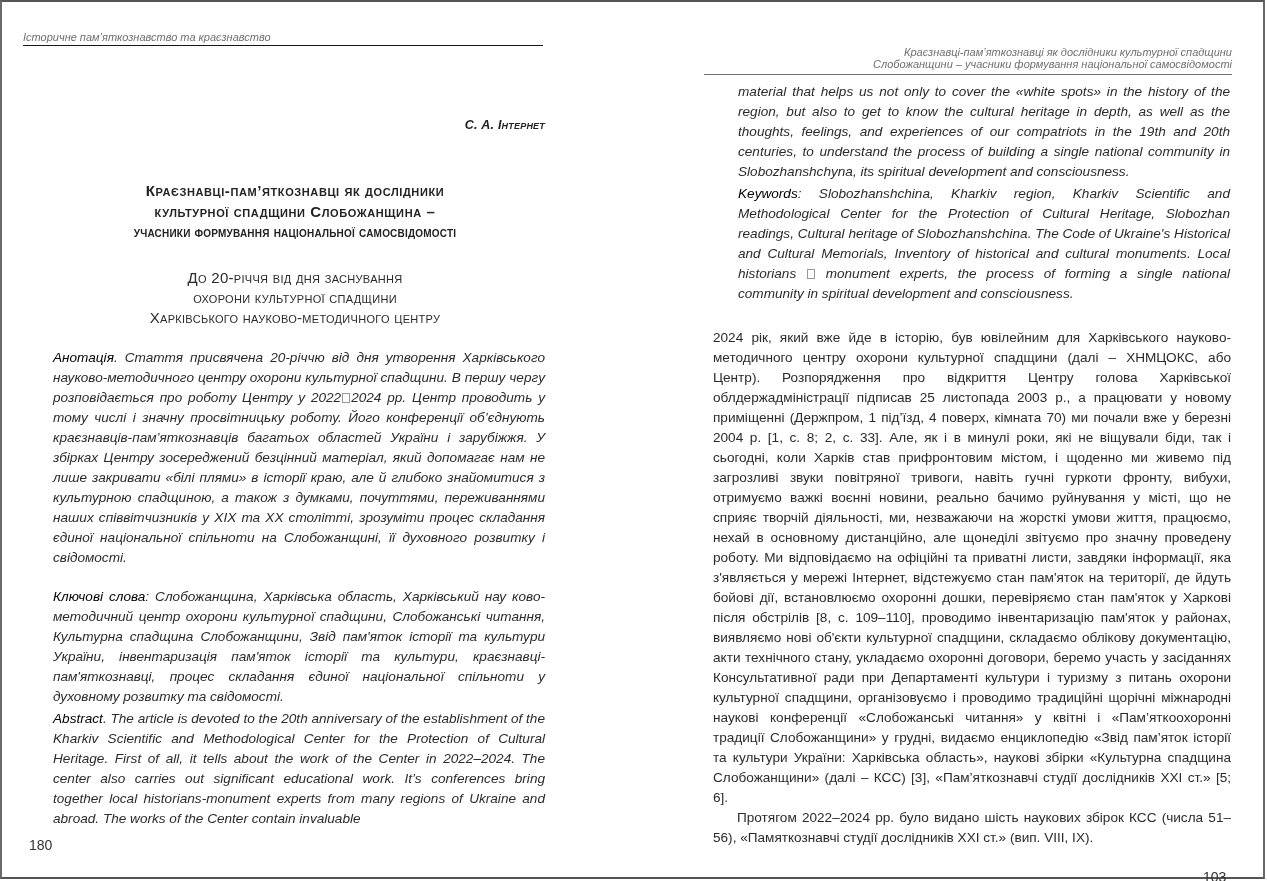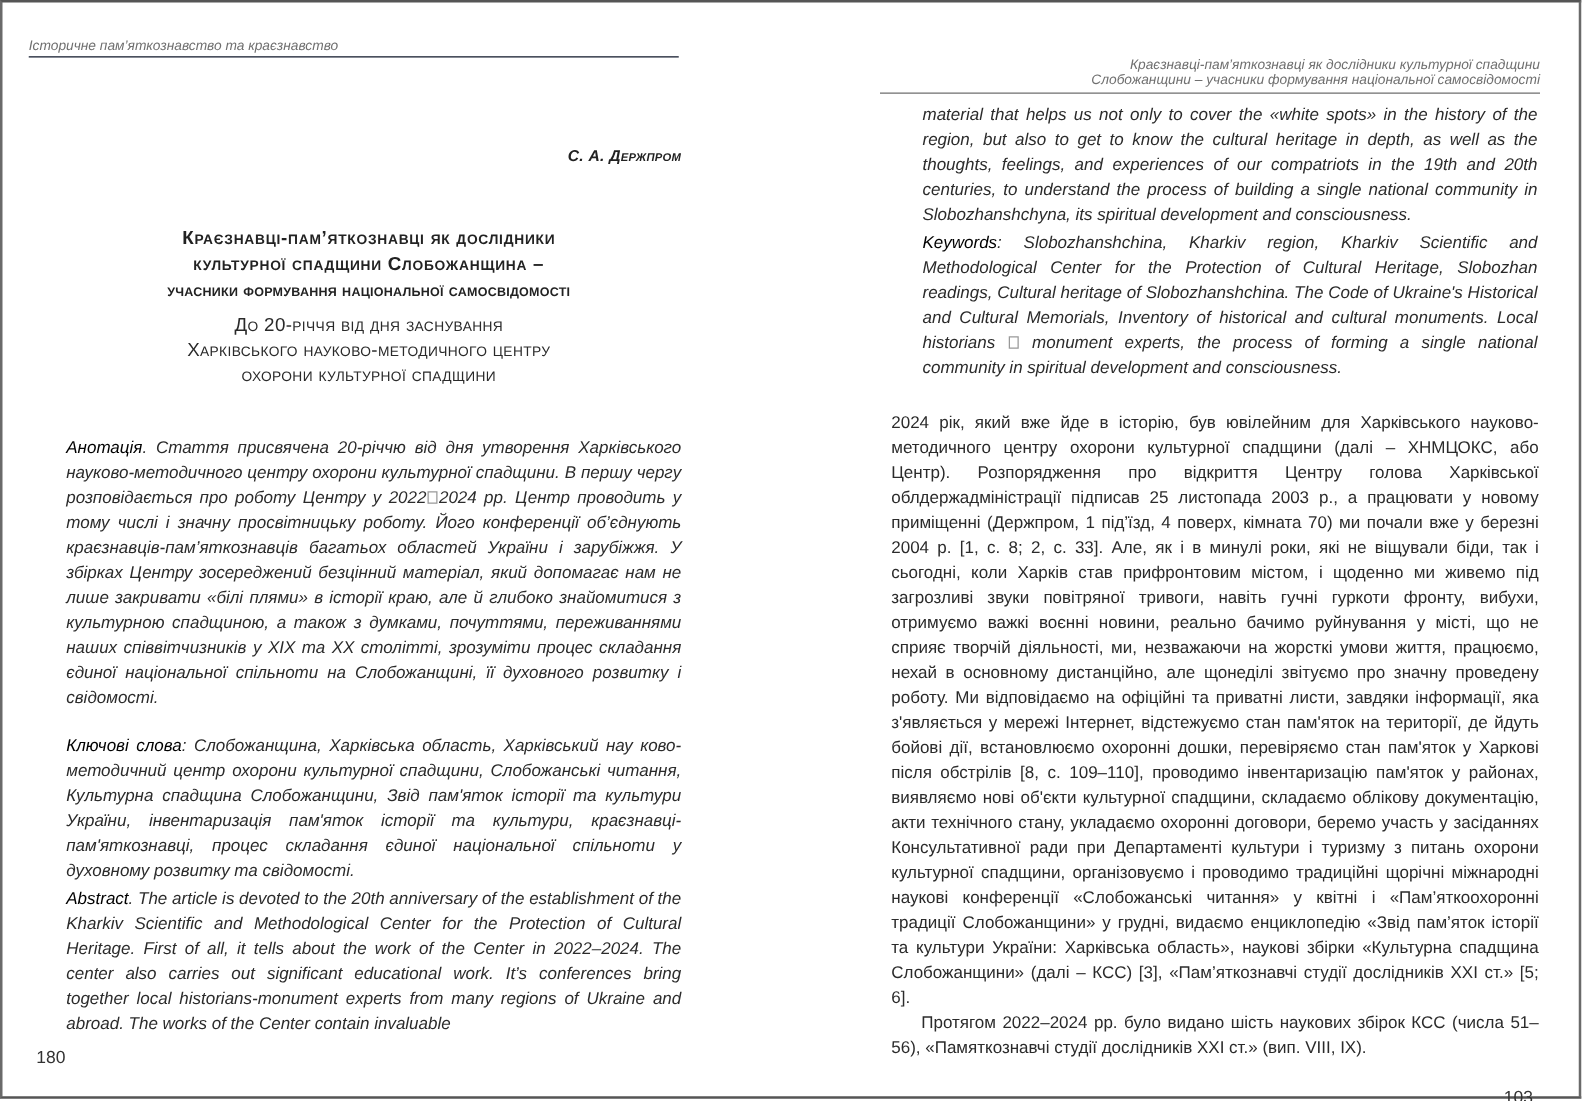--- a/index.html
+++ b/index.html
@@ -34,21 +34,21 @@
       font-variant: small-caps; letter-spacing: 0.2px;
     }
 
     .title {
       position: absolute; left: 40px; width: 510px; top: 180px; text-align: center;
       font-weight: bold; font-size: 15px; line-height: 21px; color: #222;
       font-variant: small-caps; letter-spacing: 0.6px;
     }
     .title .l3 { font-size: 14px; letter-spacing: 0.2px; }
     .subtitle {
-      position: absolute; left: 40px; width: 510px; top: 251px; text-align: center;
+      position: absolute; left: 40px; width: 510px; top: 268px; text-align: center;
       font-size: 15px; line-height: 20px; color: #2a2a2a;
       font-variant: small-caps; letter-spacing: 0.3px;
     }
 
     .para {
       position: absolute; font-size: 13.6px; line-height: 20px; text-align: justify;
       color: #2b2b2b;
     }
     .para.it { font-style: italic; }
     .para b { font-style: italic; font-weight: normal; color: #000000; }
@@ -70,32 +70,32 @@
     }
   </style>
 </head>
 <body>
 
 <div class="frame"></div>
 
 <div class="page left">
   <div class="rh-left">Історичне пам’яткознавство та краєзнавство</div>
 
-  <div class="author">С. А. Держпром</div>
+  <div class="author">С. А. Інтернет</div>
 
   <div class="title">
     <div>Краєзнавці-пам’яткознавці як дослідники</div>
     <div>культурної спадщини Слобожанщина –</div>
     <div class="l3">учасники формування національної самосвідомості</div>
   </div>
 
   <div class="subtitle">
     <div>До 20-річчя від дня заснування</div>
+    <div>охорони культурної спадщини</div>
     <div>Харківського науково-методичного центру</div>
-    <div>охорони культурної спадщини</div>
   </div>
 
   <div class="para it p-annot">
     <b>Анотація</b><span>. Стаття присвячена 20-річчю від дня утворення Харківського науково-методичного центру охорони культурної спадщини. В першу чергу розповідається про роботу Центру у 2022</span><span class="box-glyph"></span><span>2024 рр. Центр проводить у тому числі і значну просвітницьку роботу. Його конференції об’єднують краєзнавців-пам’яткознавців багатьох областей України і зарубіжжя. У збірках Центру зосереджений безцінний матеріал, який допомагає нам не лише закривати «білі плями» в історії краю, але й глибоко знайомитися з культурною спадщиною, а також з думками, почуттями, переживаннями наших співвітчизників у XIX та XX столітті, зрозуміти процес складання єдиної національної спільноти на Слобожанщині, її духовного розвитку і свідомості.</span>
   </div>
 
   <div class="para it p-keys">
     <b>Ключові слова</b><span>: Слобожанщина, Харківська область, Харківський нау ково-методичний центр охорони культурної спадщини, Слобожанські читання, Культурна спадщина Слобожанщини, Звід пам'яток історії та культури України, інвентаризація пам'яток історії та культури, краєзнавці-пам'яткознавці, процес складання єдиної національної спільноти у духовному розвитку та свідомості.</span>
   </div>
 

